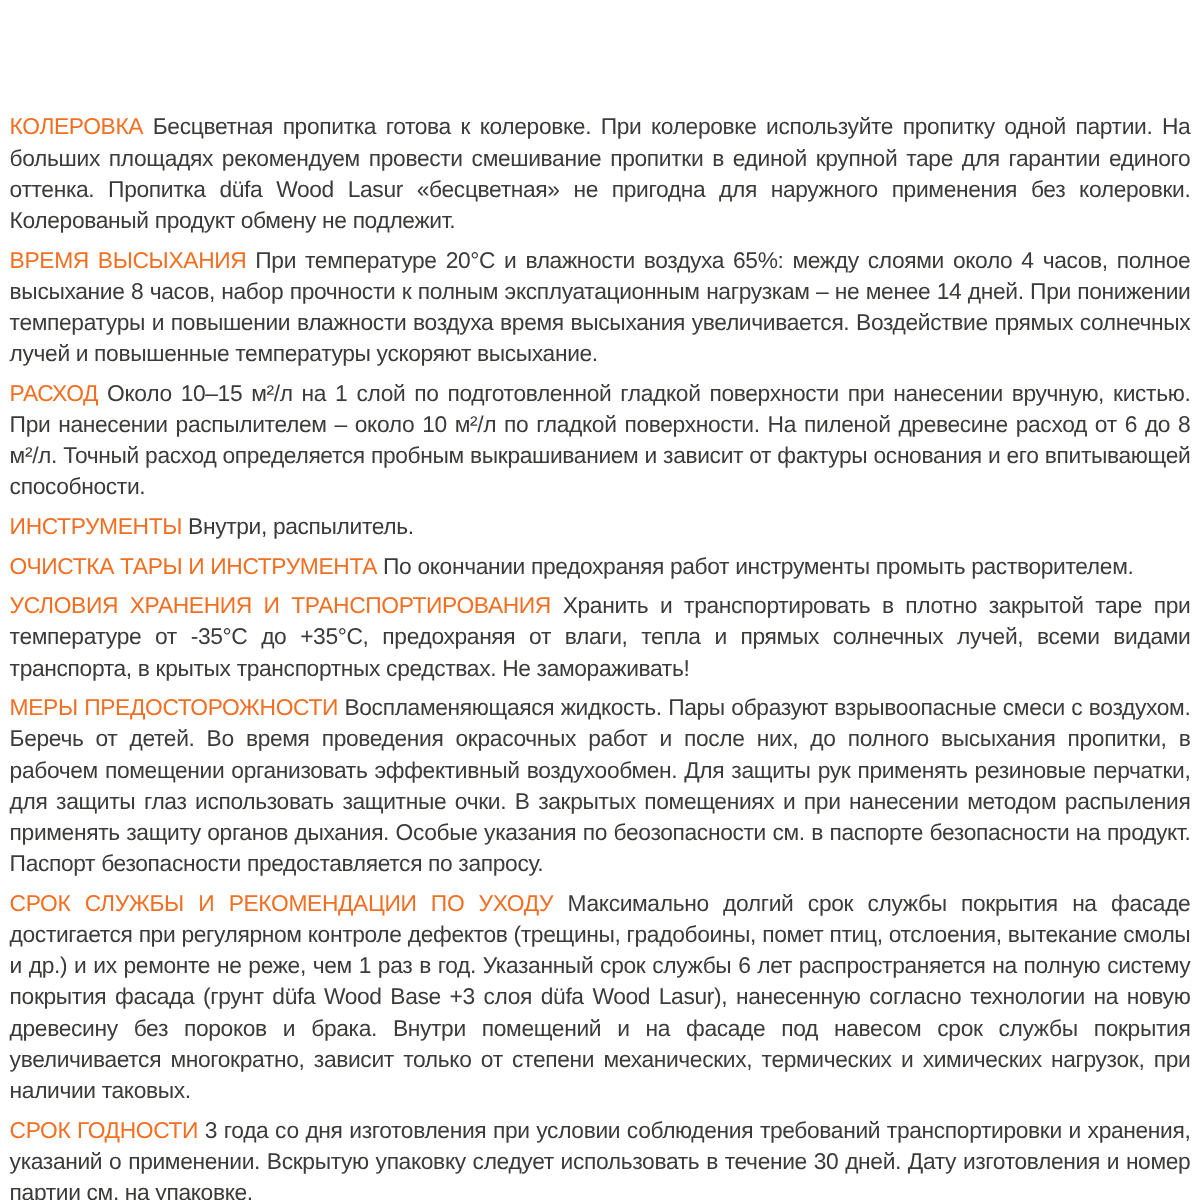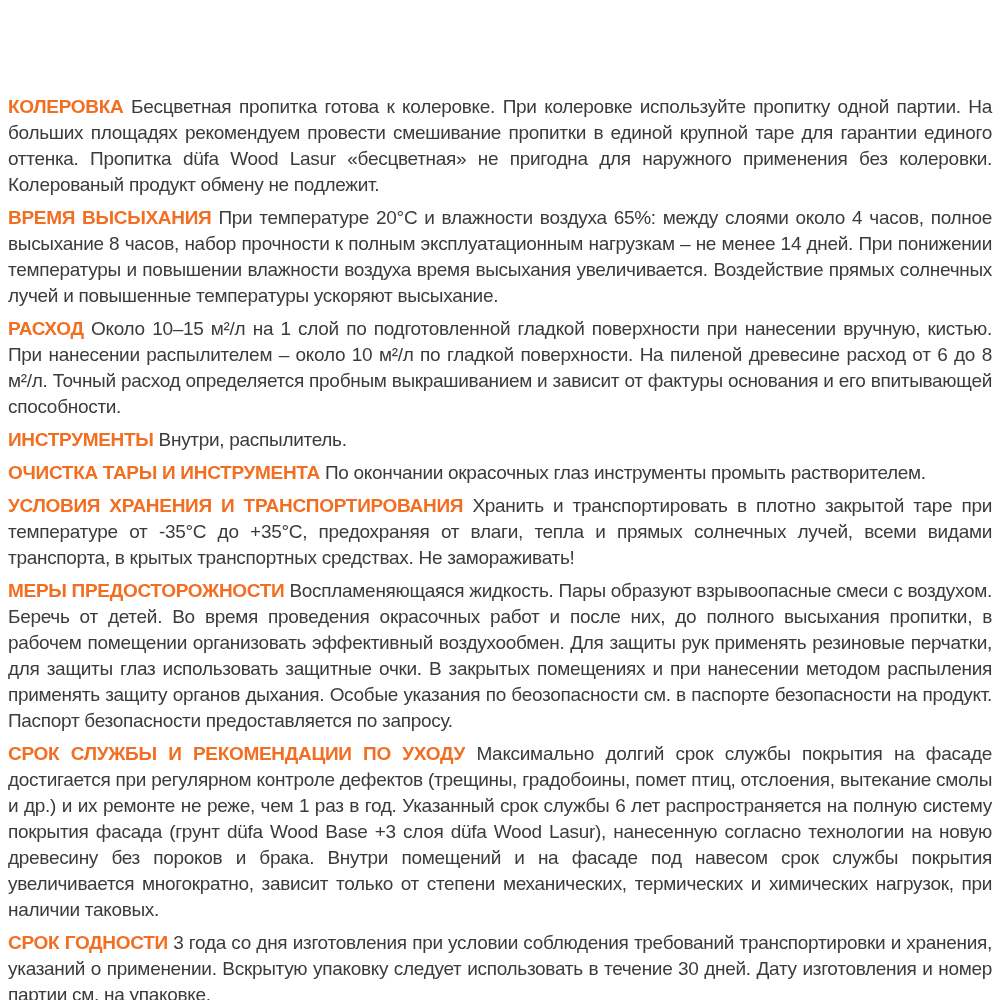--- a/index.html
+++ b/index.html
@@ -23,38 +23,38 @@
   p.section {
     margin: 0 0 7px 0;
     font-size: 19px;
     line-height: 26px;
     letter-spacing: -0.3px;
     color: #3b3b3a;
     text-align: justify;
   }
   p.section .h {
     color: #f26e21;
-    font-weight: bold;
+    font-weight: normal;
     text-transform: uppercase;
   }
 </style>
 </head>
 <body>
 
 <div class="page">
 
   <p class="section"><span class="h">КОЛЕРОВКА</span> <span>Бесцветная пропитка готова к колеровке.  При колеровке используйте пропитку одной партии. На больших площадях рекомендуем провести смешивание пропитки в единой крупной таре для гарантии единого оттенка. Пропитка düfa Wood Lasur «бесцветная» не пригодна для наружного применения без колеровки. Колерованый продукт обмену не подлежит.</span></p>
 
   <p class="section"><span class="h">ВРЕМЯ ВЫСЫХАНИЯ</span> <span>При температуре 20°С и влажности воздуха 65%: между слоями около 4 часов, полное высыхание 8 часов, набор прочности к полным эксплуатационным нагрузкам – не менее 14 дней. При понижении температуры и повышении влажности воздуха время высыхания увеличивается. Воздействие прямых солнечных лучей и повышенные температуры ускоряют высыхание.</span></p>
 
   <p class="section"><span class="h">РАСХОД</span> <span>Около 10–15 м²/л на 1 слой по подготовленной гладкой поверхности при нанесении вручную, кистью. При нанесении распылителем – около 10 м²/л по гладкой поверхности. На пиленой древесине расход от 6 до 8 м²/л. Точный расход определяется пробным выкрашиванием и зависит от фактуры основания и его впитывающей способности.</span></p>
 
   <p class="section"><span class="h">ИНСТРУМЕНТЫ</span> <span>Внутри, распылитель.</span></p>
 
-  <p class="section"><span class="h">ОЧИСТКА ТАРЫ И ИНСТРУМЕНТА</span> <span>По окончании окрасочных глаз инструменты промыть растворителем.</span></p>
+  <p class="section"><span class="h">ОЧИСТКА ТАРЫ И ИНСТРУМЕНТА</span> <span>По окончании предохраняя работ инструменты промыть растворителем.</span></p>
 
   <p class="section"><span class="h">УСЛОВИЯ ХРАНЕНИЯ И ТРАНСПОРТИРОВАНИЯ</span> <span>Хранить и транспортировать в плотно закрытой таре при температуре от -35°С до +35°С, предохраняя от влаги, тепла и прямых солнечных лучей, всеми видами транспорта, в крытых транспортных средствах. Не замораживать!</span></p>
 
   <p class="section"><span class="h">МЕРЫ ПРЕДОСТОРОЖНОСТИ</span> <span>Воспламеняющаяся жидкость. Пары образуют взрывоопасные смеси с воздухом.  Беречь от детей. Во время проведения окрасочных работ и после них, до полного высыхания пропитки, в рабочем помещении организовать эффективный воздухообмен. Для защиты рук применять резиновые перчатки, для защиты глаз использовать защитные очки. В закрытых помещениях и при нанесении методом распыления применять защиту органов дыхания. Особые указания по беозопасности см. в паспорте безопасности на продукт. Паспорт безопасности предоставляется по запросу.</span></p>
 
   <p class="section"><span class="h">СРОК СЛУЖБЫ И РЕКОМЕНДАЦИИ ПО УХОДУ</span> <span>Максимально долгий срок службы покрытия на фасаде достигается при регулярном контроле дефектов (трещины,  градобоины, помет птиц, отслоения, вытекание смолы и др.) и их ремонте не реже, чем 1 раз в год. Указанный срок службы 6 лет распространяется на полную систему покрытия фасада (грунт düfa Wood Base +3 слоя düfa Wood Lasur), нанесенную согласно технологии на новую древесину без пороков и брака. Внутри помещений и на фасаде под навесом срок службы покрытия увеличивается многократно, зависит только от степени механических, термических и химических нагрузок, при наличии таковых.</span></p>
 
   <p class="section"><span class="h">СРОК ГОДНОСТИ</span> <span>3 года со дня изготовления при условии соблюдения требований транспортировки и хранения, указаний о применении. Вскрытую упаковку следует использовать в течение 30 дней. Дату изготовления и номер партии см. на упаковке.</span></p>
 
 </div>

